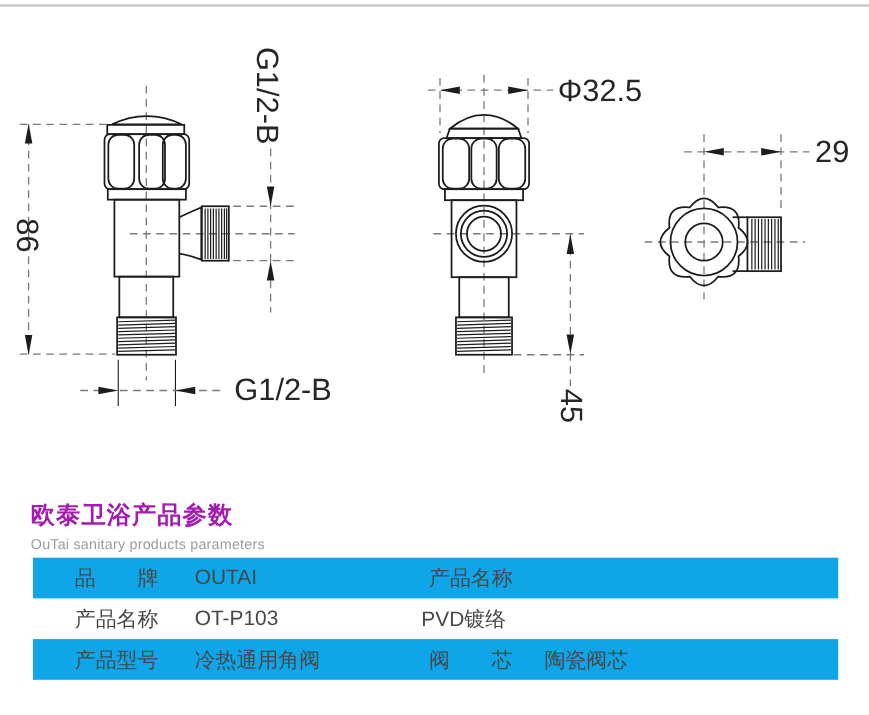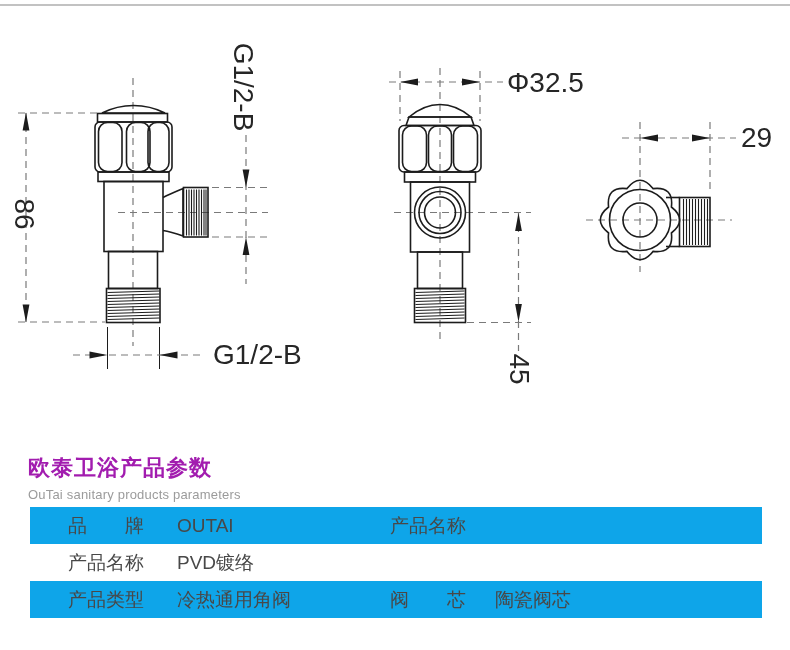--- a/index.html
+++ b/index.html
@@ -239,21 +239,22 @@
 </div>
 
 <div class="param-table">
   <div class="param-row alt">
     <div class="cell cell-l1">品　　牌</div>
     <div class="cell">OUTAI</div>
     <div class="cell cell-l2">产品名称</div>
   </div>
   <div class="param-row">
     <div class="cell cell-l1">产品名称</div>
+    <div class="cell">OT-P103</div>
     <div class="cell">PVD镀络</div>
   </div>
   <div class="param-row alt">
-    <div class="cell cell-l1">产品类型</div>
+    <div class="cell cell-l1">产品型号</div>
     <div class="cell">冷热通用角阀</div>
     <div class="cell cell-l2">阀　　芯</div>
     <div class="cell">陶瓷阀芯</div>
   </div>
 </div>
 
 </body></html>

